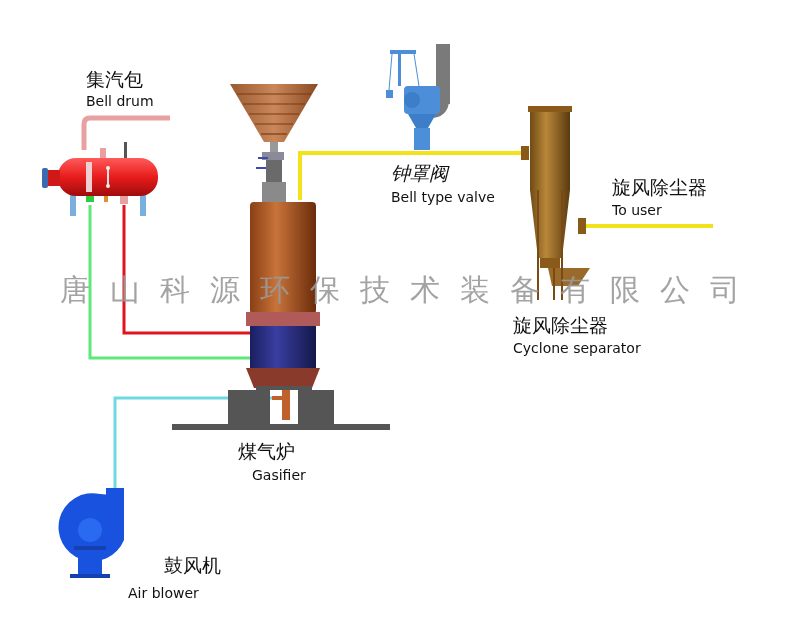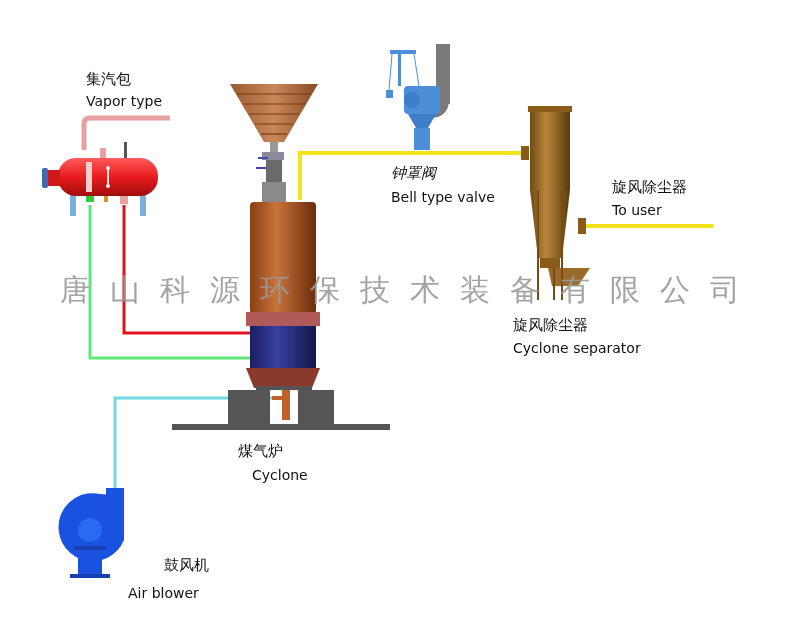--- a/index.html
+++ b/index.html
@@ -1,19 +1,19 @@
 <!DOCTYPE html>
 <html><head>
 <meta charset="utf-8">
 <style>
   html, body { margin:0; padding:0; background:#ffffff; }
   body { width:800px; height:635px; position:relative; overflow:hidden; font-family:"DejaVu Sans", sans-serif; }
   svg { position:absolute; left:0; top:0; }
   .label { position:absolute; color:#111; white-space:nowrap; }
-  .cn { font-size:15px; line-height:18px; }
+  .cn { font-size:19px; line-height:18px; }
   .en { font-size:14px; line-height:16px; font-family:"DejaVu Sans", sans-serif; }
   .watermark { position:absolute; left:60px; top:270px; width:680px; font-size:30px; color:#9a9a9a; letter-spacing:0; display:flex; justify-content:space-between; font-family:"DejaVu Sans", sans-serif; opacity:0.9; }
   .watermark span { display:inline-block; }
 </style>
 </head>
 <body>
 
 <svg width="800" height="635" viewBox="0 0 800 635">
   <defs>
     <linearGradient id="gasGrad" x1="0" x2="1">
@@ -160,24 +160,24 @@
   <span>术</span>
   <span>装</span>
   <span>备</span>
   <span>有</span>
   <span>限</span>
   <span>公</span>
   <span>司</span>
 </div>
 
 <div class="label cn" style="left:86px;top:70px;">集汽包</div>
-<div class="label en" style="left:86px;top:93px;">Vapor type</div>
+<div class="label en" style="left:86px;top:93px;">Bell drum</div>
 
 <div class="label cn" style="left:238px;top:442px;">煤气炉</div>
-<div class="label en" style="left:252px;top:467px;">Cyclone</div>
+<div class="label en" style="left:252px;top:467px;">Gasifier</div>
 
 <div class="label cn" style="left:391px;top:164px;font-style:italic;">钟罩阀</div>
 <div class="label en" style="left:391px;top:189px;">Bell type valve</div>
 
 <div class="label cn" style="left:513px;top:316px;">旋风除尘器</div>
 <div class="label en" style="left:513px;top:340px;">Cyclone separator</div>
 
 <div class="label cn" style="left:612px;top:178px;">旋风除尘器</div>
 <div class="label en" style="left:612px;top:202px;">To user</div>
 

